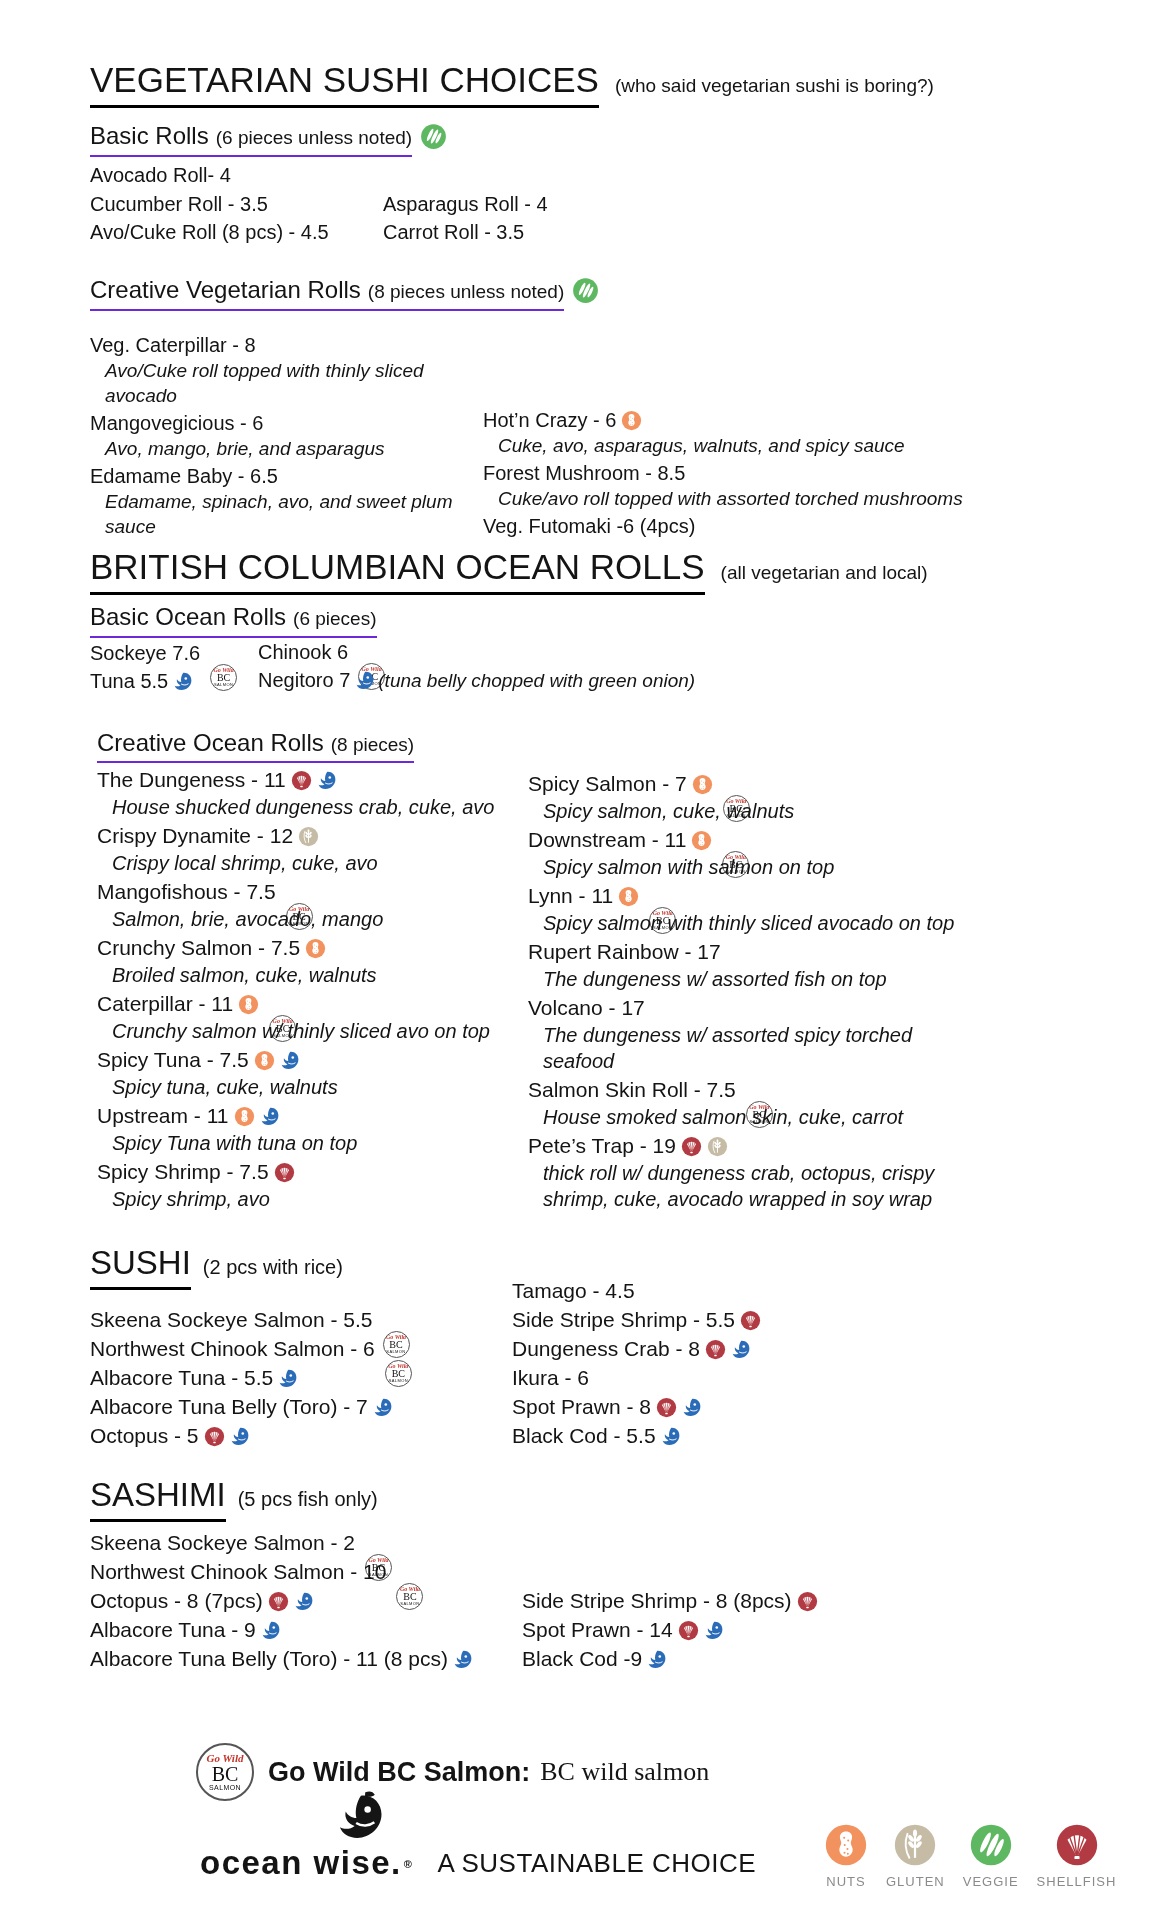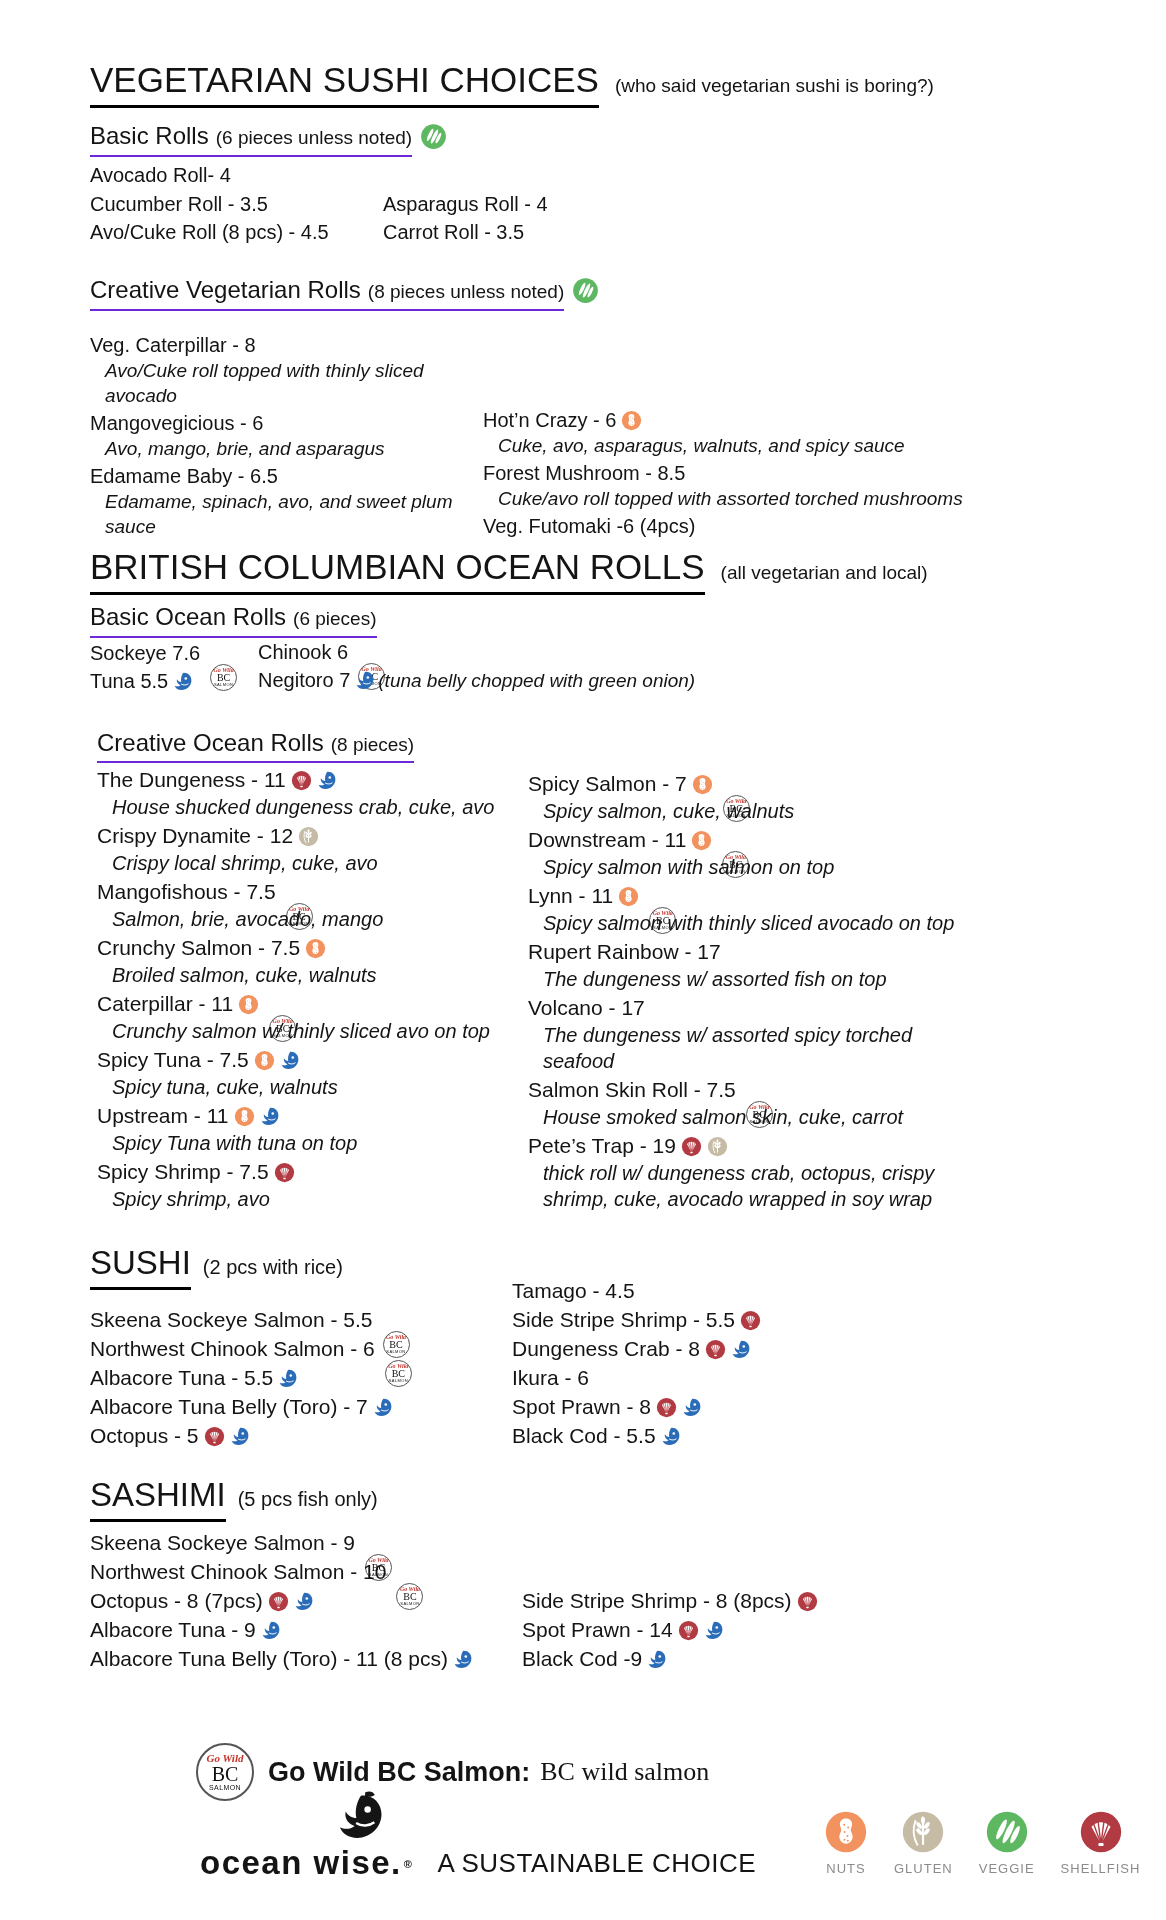--- a/index.html
+++ b/index.html
@@ -78,21 +78,21 @@
   .lg-badge .bc2{font-size:20px}
   .lg-badge .bc3{font-size:7px}
   .bc-bold{font-size:27px;font-weight:700;margin-left:14px}
   .bc-rest{font-size:26px;font-family:"Liberation Serif",serif;margin-left:10px}
   .ow-fish{position:absolute;left:336px;top:50px;width:52px;height:52px}
   .ow-fish svg{width:52px;height:52px;display:block}
   .ow-row{position:absolute;left:200px;top:104px;display:flex;align-items:center}
   .ow-word{font-size:33px;font-weight:700;letter-spacing:1.5px}
   .ow-reg{font-size:11px;vertical-align:6px;margin-left:2px}
   .ow-sust{font-size:26px;margin-left:24px;letter-spacing:.5px}
-  .legend{position:absolute;left:824px;top:70px;display:flex;gap:26px}
+  .legend{position:absolute;left:824px;top:83px;display:flex;gap:18px}
   .legend-item{display:flex;flex-direction:column;align-items:center}
   .legend-icon{width:44px;height:44px}
   .legend-icon svg{width:44px;height:44px;display:block}
   .legend-label{margin-top:7px;font-size:13px;color:#8b8b8b;letter-spacing:1px}
 </style>
 </head>
 <body>
 
 <section class="sec" id="sec-veg">
   <div class="h1">
@@ -579,21 +579,21 @@
   </div>
 </section>
 
 <section class="sec" id="sec-sashimi">
   <div class="h1">
     <span class="h1-main">SASHIMI</span><span class="h1-note">(5 pcs fish only)</span>
   </div>
   <div class="cols nlist">
     <div class="col colL">
         <div class="menu-item">
-          <div class="item-line"><span class="nm">Skeena Sockeye Salmon - 9</span><span class="mi"><span class="bc-badge">
+          <div class="item-line"><span class="nm">Skeena Sockeye Salmon - 2</span><span class="mi"><span class="bc-badge">
                 <span class="bc1">Go Wild</span>
                 <span class="bc2">BC</span>
                 <span class="bc3">SALMON</span>
               </span></span></div>
         </div>
         <div class="menu-item">
           <div class="item-line"><span class="nm">Northwest Chinook Salmon - 10</span><span class="mi"><span class="bc-badge">
                 <span class="bc1">Go Wild</span>
                 <span class="bc2">BC</span>
                 <span class="bc3">SALMON</span>

